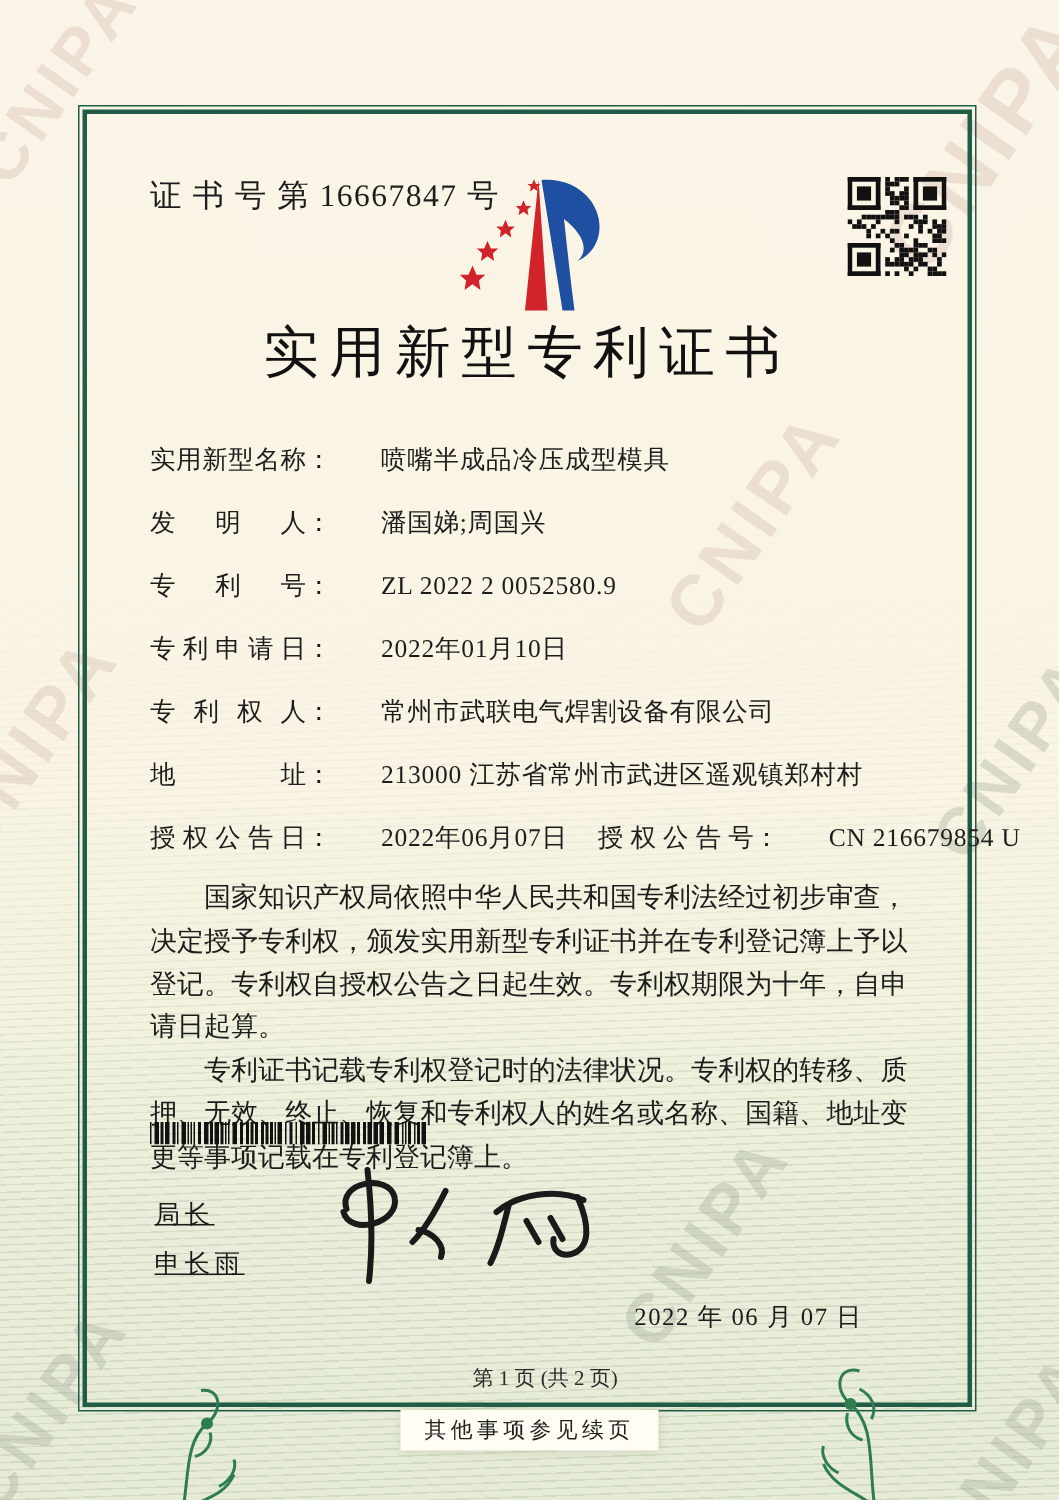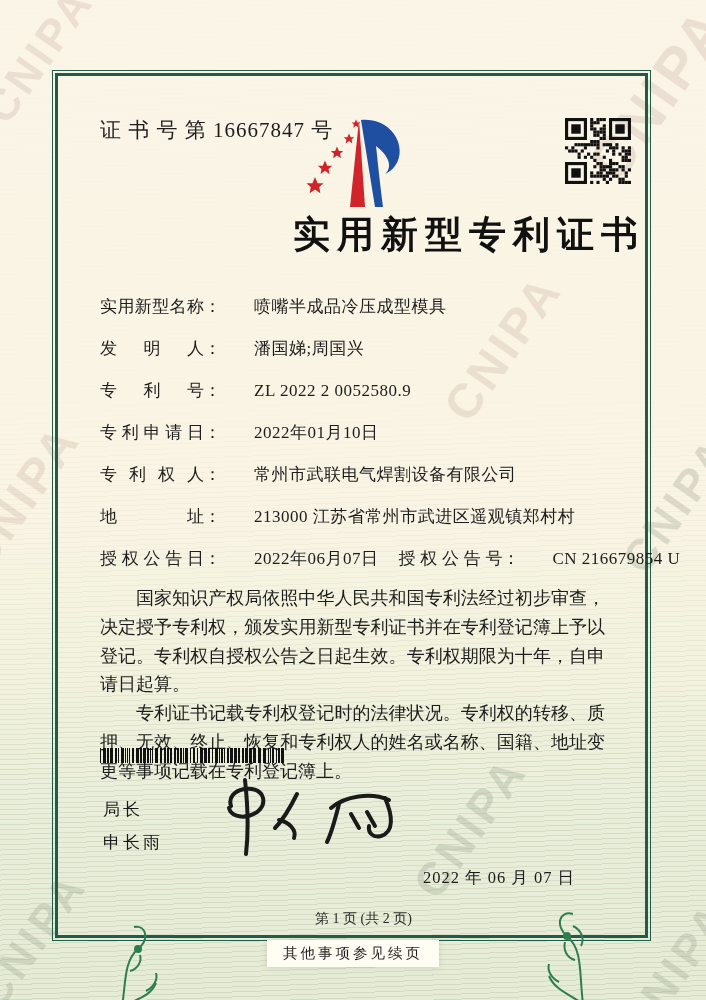--- a/index.html
+++ b/index.html
@@ -29,39 +29,39 @@
     border:3px solid #215c48; outline:1px solid #215c48; outline-offset:2px;
   }
 
   .certno { position:absolute; left:42px; top:40px; font-size:21px; letter-spacing:1px; color:#1d1d1d; }
 
   .logo { position:absolute; left:50%; top:36px; transform:translateX(-50%); }
 
   .qr { position:absolute; right:14px; top:42px; width:66px; height:66px; }
 
   .title {
-    position:absolute; left:0; right:0; top:134px; text-align:right;
-    font-size:37px; font-weight:bold; letter-spacing:7px; color:#111;
+    position:absolute; left:0; right:0; top:134px; text-align:center;
+    font-size:37px; font-weight:normal; letter-spacing:7px; color:#111;
   }
 
   .fields { position:absolute; left:42px; right:36px; top:219px; }
   .frow { font-size:17px; margin-bottom:19px; white-space:nowrap; color:#1d1d1d; }
   .flabel { display:inline-block; width:104px; text-align:justify; text-align-last:justify; vertical-align:bottom; }
   .fcolon { margin-right:6px; }
   .fvalue { letter-spacing:0.5px;padding-left:27px; }
   .grow { display:flex;gap:20px; }
   .gleft { width:290px; }
 
   .paras { position:absolute; left:42px; right:40px; top:508px; font-size:18px; line-height:1.6; text-align:justify; color:#1c1c1c; }
   .paras p { text-indent:2em; }
 
   .barcode { position:absolute; left:42px; top:672px; width:186px; height:15px; }
 
   .director { position:absolute; left:45px; top:722px; font-size:17px; letter-spacing:3px; color:#1a1a1a; }
-  .director div { margin-bottom:10px; }
+  .director div { margin-bottom:10px;text-decoration:underline; }
   .sig { position:absolute; left:135px; top:700px; }
 
   .issue-date { position:absolute; right:70px; top:791px; font-size:16.5px; letter-spacing:1px; color:#1b1b1b; }
 
   .pageinfo { position:absolute; left:0; right:0; top:834px; text-align:center; font-size:14px; color:#2a2a2a;margin-left:24px; }
 
   .footer-note {
     position:absolute; left:50%; top:940px; transform:translateX(-50%);
     background:#fffdf4; padding:4px 16px; font-size:14.5px; letter-spacing:3px; color:#1f1f1f;
     box-shadow:0 0 6px rgba(120,130,100,0.25);

